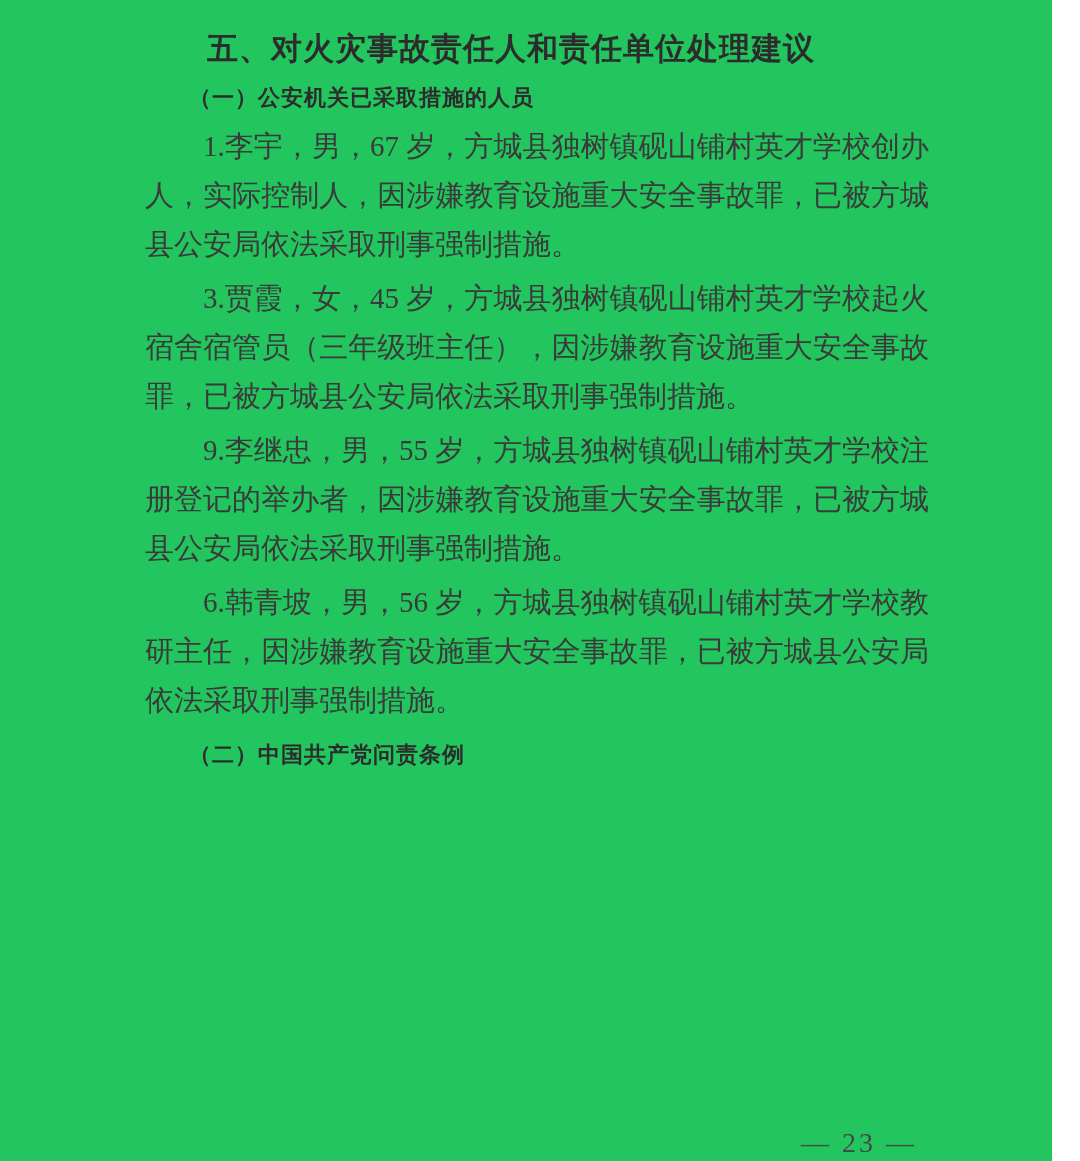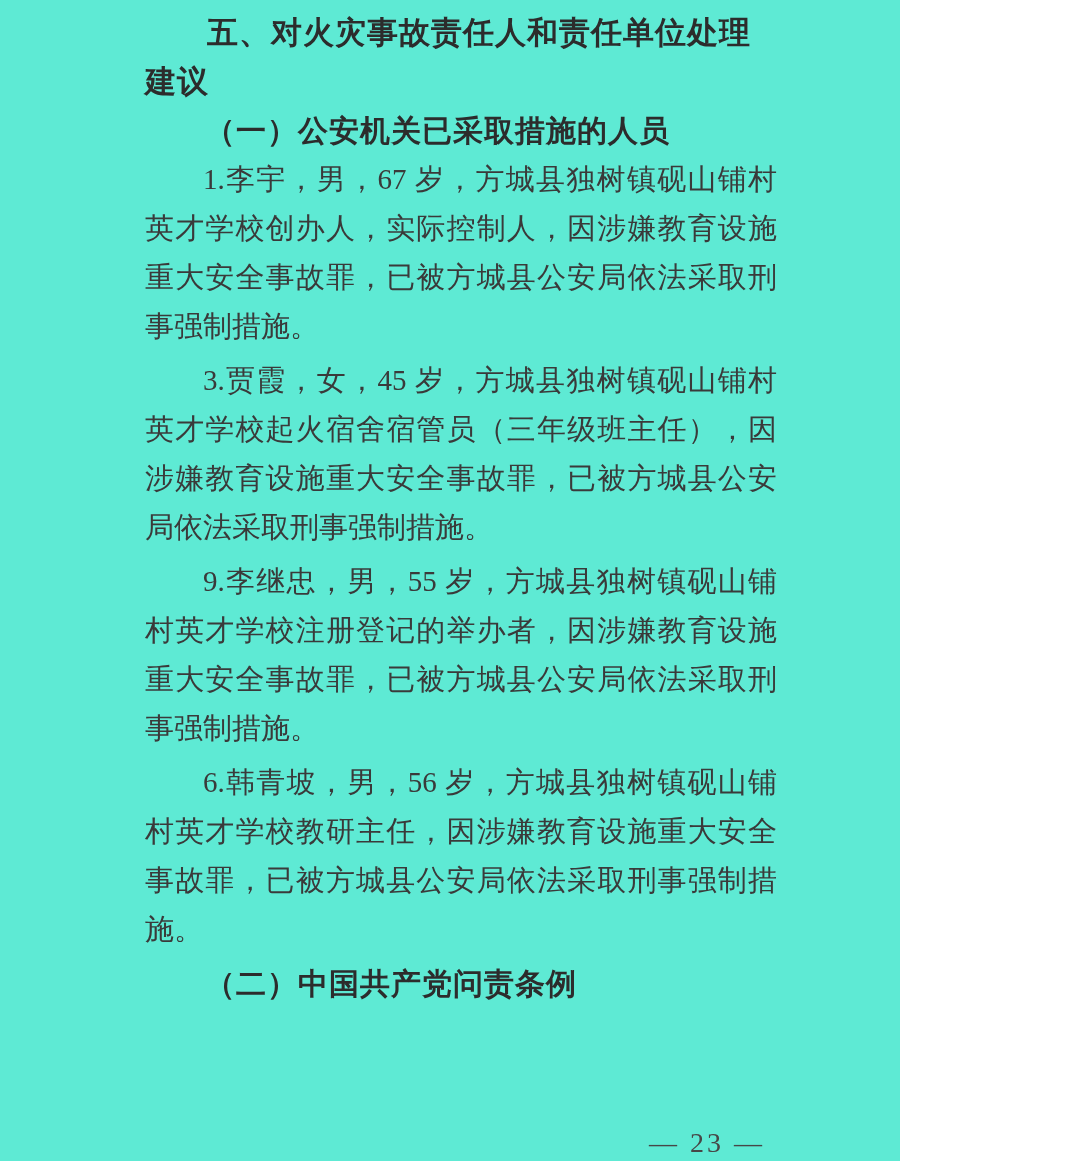--- a/index.html
+++ b/index.html
@@ -2,44 +2,44 @@
 <html><head>
 <meta charset="utf-8">
 <style>
   html, body {
     margin: 0;
     padding: 0;
     background: #ffffff;
   }
   .page {
     position: relative;
-    width: 900px;
+    width: 1052px;
     height: 1161px;
-    background: #5eead4;
+    background: #22c55e;
     box-sizing: border-box;
-    padding: 8px 123px 0 145px;
+    padding: 24px 123px 0 145px;
     color: #3a3a3a;
     font-family: "Liberation Serif", "DejaVu Serif", serif;
     font-size: 29px;
     line-height: 49px;
     overflow: hidden;
   }
   .main-heading {
     margin: 0;
     font-size: 31px;
     font-weight: 700;
     color: #2c2c2c;
     text-indent: 2em;
     line-height: 49px;
     font-family: "Liberation Sans", "DejaVu Sans", sans-serif;
     letter-spacing: 1px;
   }
   .sub-heading {
     margin: 0;
-    font-size: 30px;
+    font-size: 22px;
     font-weight: 700;
     color: #2c2c2c;
     text-indent: 2em;
     line-height: 49px;
     letter-spacing: 1px;
   }
   .body-para {
     margin: 0 0 5px 0;
     text-indent: 2em;
     text-align: justify;

